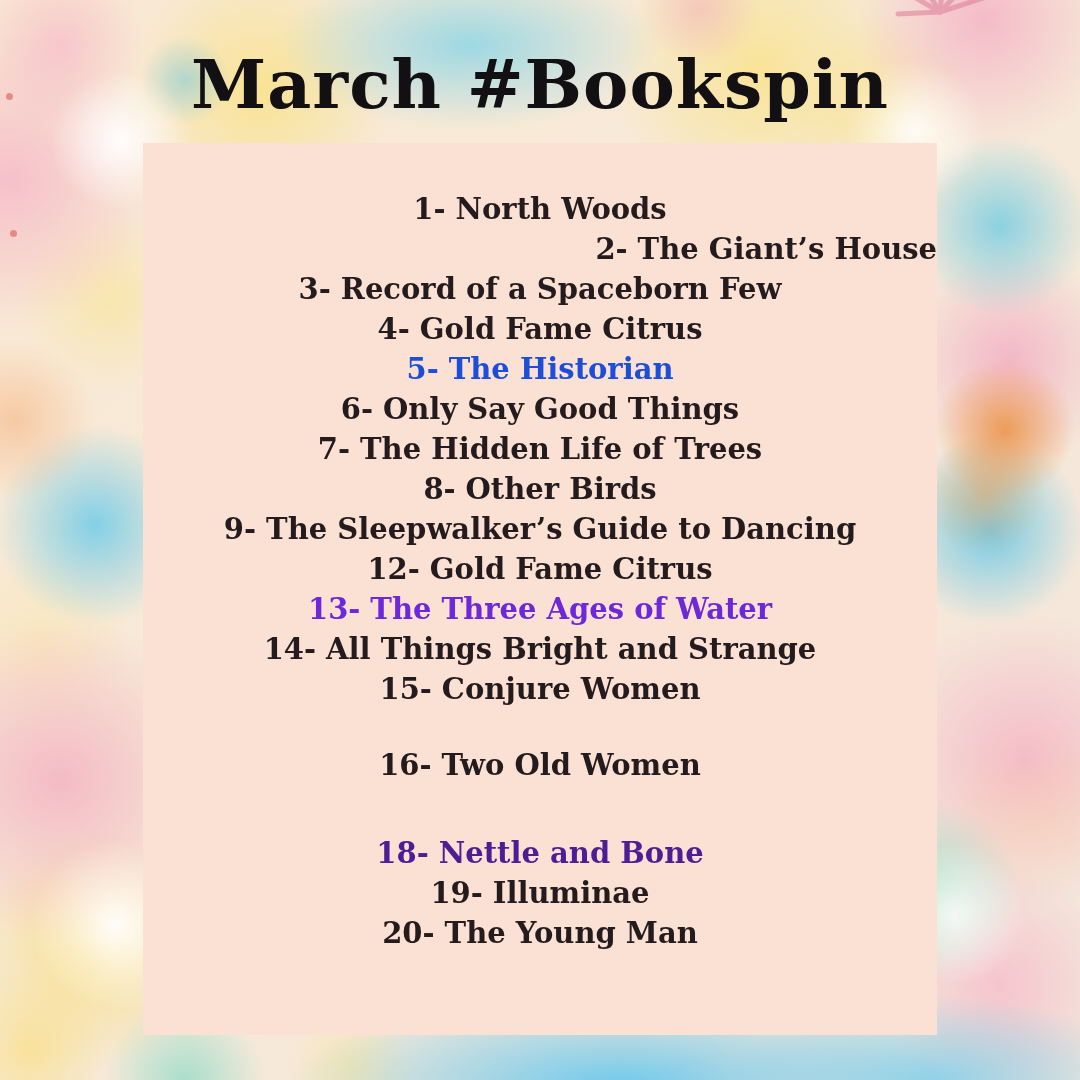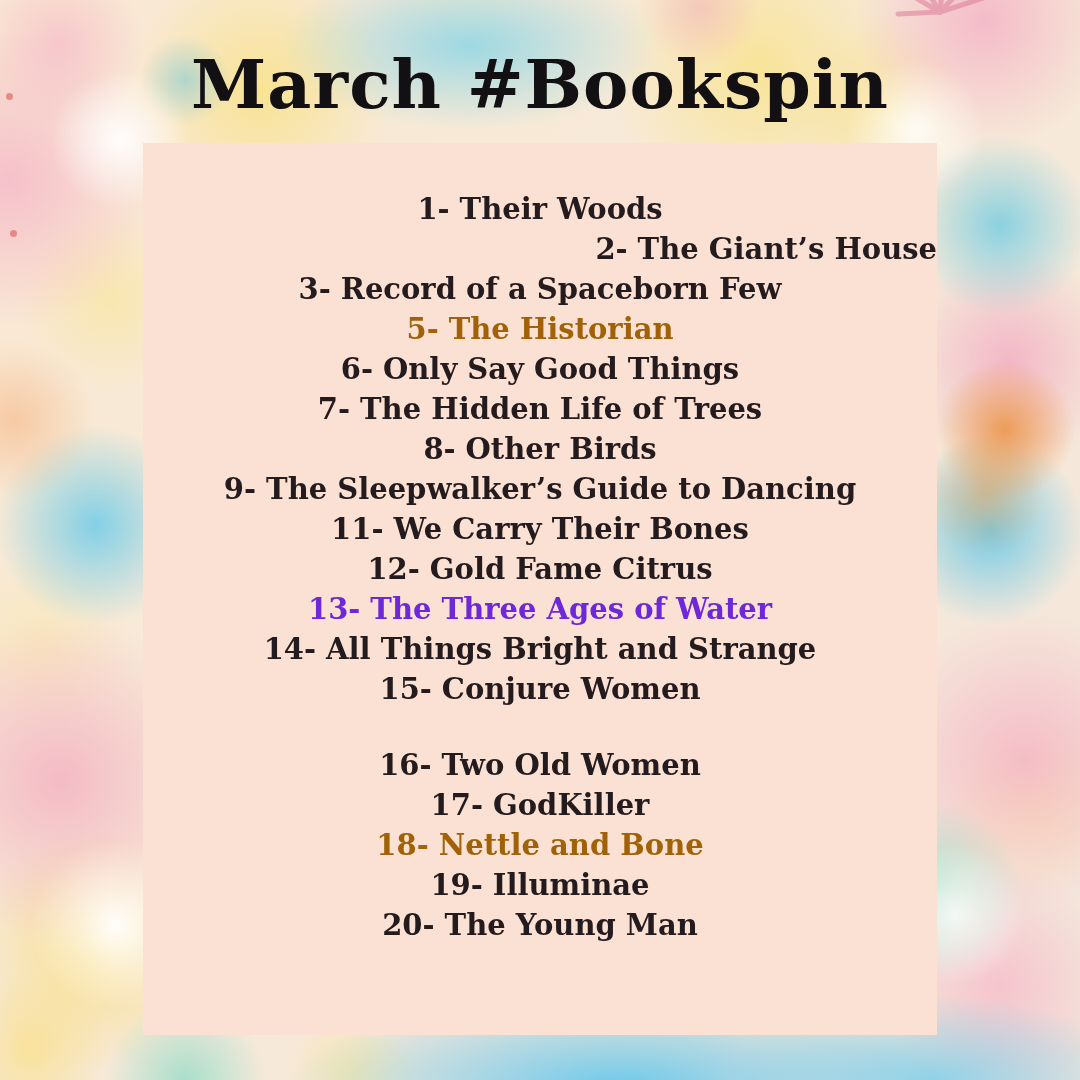--- a/index.html
+++ b/index.html
@@ -105,32 +105,31 @@
     <line x1="70" y1="30" x2="125" y2="16"></line>
   </g>
 </svg>
 <div class="speck s1"></div>
 <div class="speck s2"></div>
 
 <div class="title" style="color: rgb(19, 16, 20);">March #Bookspin</div>
 
 <div class="panel" style="background:#fbe1d4;">
   <div class="list">
-    <div class="line" style="color: rgb(36, 27, 30);"><span class="num">1-</span><span>Their Woods</span></div>
+    <div class="line" style="color: rgb(36, 27, 30);"><span class="num">1-</span><span>North Woods</span></div>
     <div class="line" style="color: rgb(36, 27, 30); text-align: right;"><span class="num">2-</span><span>The Giant’s House</span></div>
     <div class="line" style="color: rgb(36, 27, 30);"><span class="num">3-</span><span>Record of a Spaceborn Few</span></div>
-    <div class="line" style="color: #a16207;"><span class="num">5-</span><span>The Historian</span></div>
+    <div class="line" style="color: rgb(36, 27, 30);"><span class="num">4-</span><span>Gold Fame Citrus</span></div>
+    <div class="line" style="color: #1d4ed8;"><span class="num">5-</span><span>The Historian</span></div>
     <div class="line" style="color: rgb(36, 27, 30);"><span class="num">6-</span><span>Only Say Good Things</span></div>
     <div class="line" style="color: rgb(36, 27, 30);"><span class="num">7-</span><span>The Hidden Life of Trees</span></div>
     <div class="line" style="color: rgb(36, 27, 30);"><span class="num">8-</span><span>Other Birds</span></div>
     <div class="line" style="color: rgb(36, 27, 30);"><span class="num">9-</span><span>The Sleepwalker’s Guide to Dancing</span></div>
-    <div class="line" style="color: rgb(36, 27, 30);"><span class="num">11-</span><span>We Carry Their Bones</span></div>
     <div class="line" style="color: rgb(36, 27, 30);"><span class="num">12-</span><span>Gold Fame Citrus</span></div>
     <div class="line" style="color: #6d28d9;"><span class="num">13-</span><span>The Three Ages of Water</span></div>
     <div class="line" style="color: rgb(36, 27, 30);"><span class="num">14-</span><span>All Things Bright and Strange</span></div>
     <div class="line" style="color: rgb(36, 27, 30);"><span class="num">15-</span><span>Conjure Women</span></div>
     <div class="line" style="color: rgb(36, 27, 30); margin-top: 36px;"><span class="num">16-</span><span>Two Old Women</span></div>
-    <div class="line" style="color: rgb(36, 27, 30);"><span class="num">17-</span><span>GodKiller</span></div>
-    <div class="line" style="color: #a16207;"><span class="num">18-</span><span>Nettle and Bone</span></div>
+    <div class="line" style="color: #4c1d95; margin-top: 48px;"><span class="num">18-</span><span>Nettle and Bone</span></div>
     <div class="line" style="color: rgb(36, 27, 30);"><span class="num">19-</span><span>Illuminae</span></div>
     <div class="line" style="color: rgb(36, 27, 30);"><span class="num">20-</span><span>The Young Man</span></div>
   </div>
 </div>
 
 </body></html>

